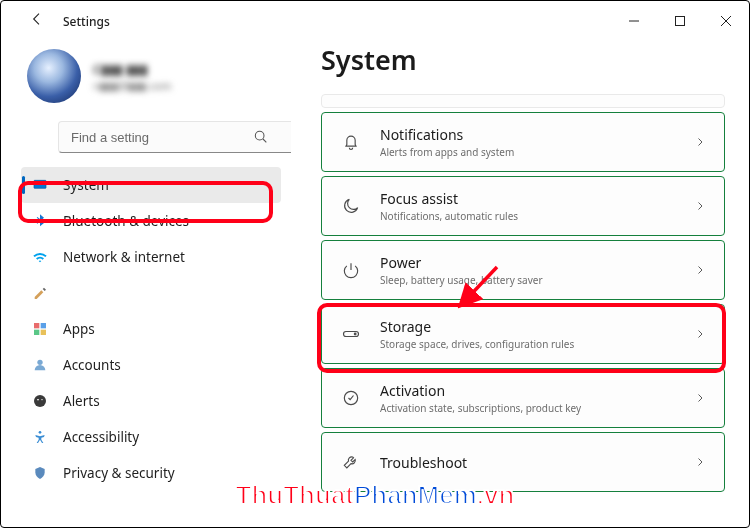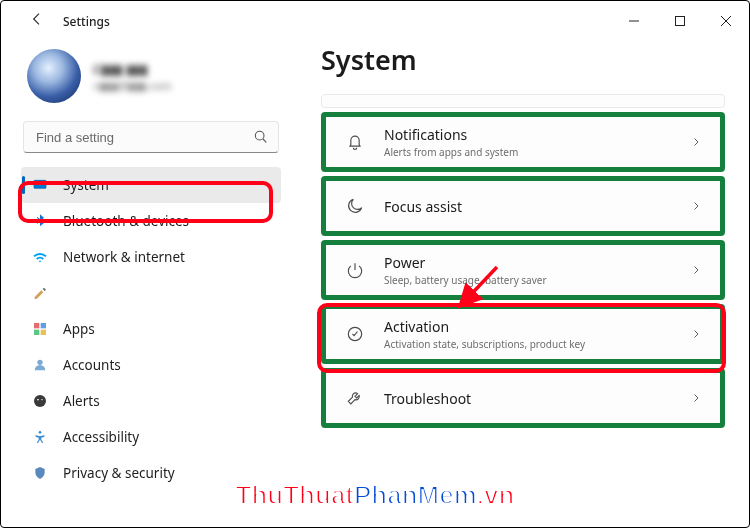--- a/index.html
+++ b/index.html
@@ -35,20 +35,21 @@
     width: 100%;
     height: 32px;
     border: 1px solid #e5e5e5;
     border-bottom: 1px solid #888;
     border-radius: 4px;
     background: #fbfbfb;
     padding: 0 34px 0 12px;
     font-size: 13px;
     outline: none;
     color: #333;
+    margin-left: 35px;
   }
   .search::placeholder { color: #6a6a6a; }
   .search-icon { position: absolute; right: 10px; top: 7px; color: #555; }
   .nav { list-style: none; }
   .nav-item {
     display: flex;
     align-items: center;
     gap: 14px;
     height: 36px;
     padding: 0 10px;
@@ -71,21 +72,21 @@
   .content { flex: 1; padding: 0 20px 0 30px; overflow: hidden; }
   .content h1 { font-size: 27px; font-weight: 600; color: #1b1b1b; margin: 0 0 16px 0; }
   .settings-list { display: flex; flex-direction: column; gap: 4px; }
   .spacer-row { height: 14px; border: 1px solid #e9e9e9; border-radius: 4px; background:#fdfdfd; }
   .setting-row {
     display: flex;
     align-items: center;
     gap: 18px;
     height: 60px;
     padding: 0 18px;
-    border: 5px solid #15803d;
+    border: 1px solid #15803d;
     border-radius: 4px;
     background: #fdfdfd;
     cursor: pointer;
   }
   .row-icon { width: 22px; height: 22px; display:flex; align-items:center; justify-content:center; color:#4c4c4c; flex-shrink:0; }
   .row-icon svg { width: 20px; height:20px; stroke:#4c4c4c; }
   .row-text { flex: 1; }
   .row-title { font-size: 14px; color: #1b1b1b; }
   .row-sub { font-size: 10px; color: #6d6d6d; margin-top: 1px; }
   .chev { color: #5a5a5a; }
@@ -272,20 +273,21 @@
       </div>
 
       <div class="setting-row">
         <span class="row-icon">
             <svg viewBox="0 0 24 24" fill="none" stroke-width="1.4">
               <path d="M20 14A8 8 0 1110 4a7 7 0 0010 10z"></path>
             </svg>
           </span>
         <div class="row-text">
           <div class="row-title">Focus assist</div>
+          <div class="row-sub">Notifications, automatic rules</div>
         </div>
         <span class="chev"><svg viewBox="0 0 24 24" fill="none" stroke="currentColor" stroke-width="2">
               <path d="M9 5l7 7-7 7"></path>
             </svg></span>
       </div>
 
       <div class="setting-row">
         <span class="row-icon">
             <svg viewBox="0 0 24 24" fill="none" stroke-width="1.4">
               <path d="M12 4v8"></path>
@@ -294,20 +296,35 @@
           </span>
         <div class="row-text">
           <div class="row-title">Power</div>
           <div class="row-sub">Sleep, battery usage, battery saver</div>
         </div>
         <span class="chev"><svg viewBox="0 0 24 24" fill="none" stroke="currentColor" stroke-width="2">
               <path d="M9 5l7 7-7 7"></path>
             </svg></span>
       </div>
 
+      <div class="setting-row">
+        <span class="row-icon">
+            <svg viewBox="0 0 24 24" fill="none" stroke-width="1.4">
+              <rect x="3" y="9" width="18" height="6" rx="3"></rect>
+              <circle cx="17" cy="12" r="1" fill="#4c4c4c"></circle>
+            </svg>
+          </span>
+        <div class="row-text">
+          <div class="row-title">Storage</div>
+          <div class="row-sub">Storage space, drives, configuration rules</div>
+        </div>
+        <span class="chev"><svg viewBox="0 0 24 24" fill="none" stroke="currentColor" stroke-width="2">
+              <path d="M9 5l7 7-7 7"></path>
+            </svg></span>
+      </div>
 
 
       <div class="setting-row">
         <span class="row-icon">
             <svg viewBox="0 0 24 24" fill="none" stroke-width="1.4">
               <circle cx="12" cy="12" r="8"></circle>
               <path d="M9 12l2 2 4-5"></path>
             </svg>
           </span>
         <div class="row-text">

